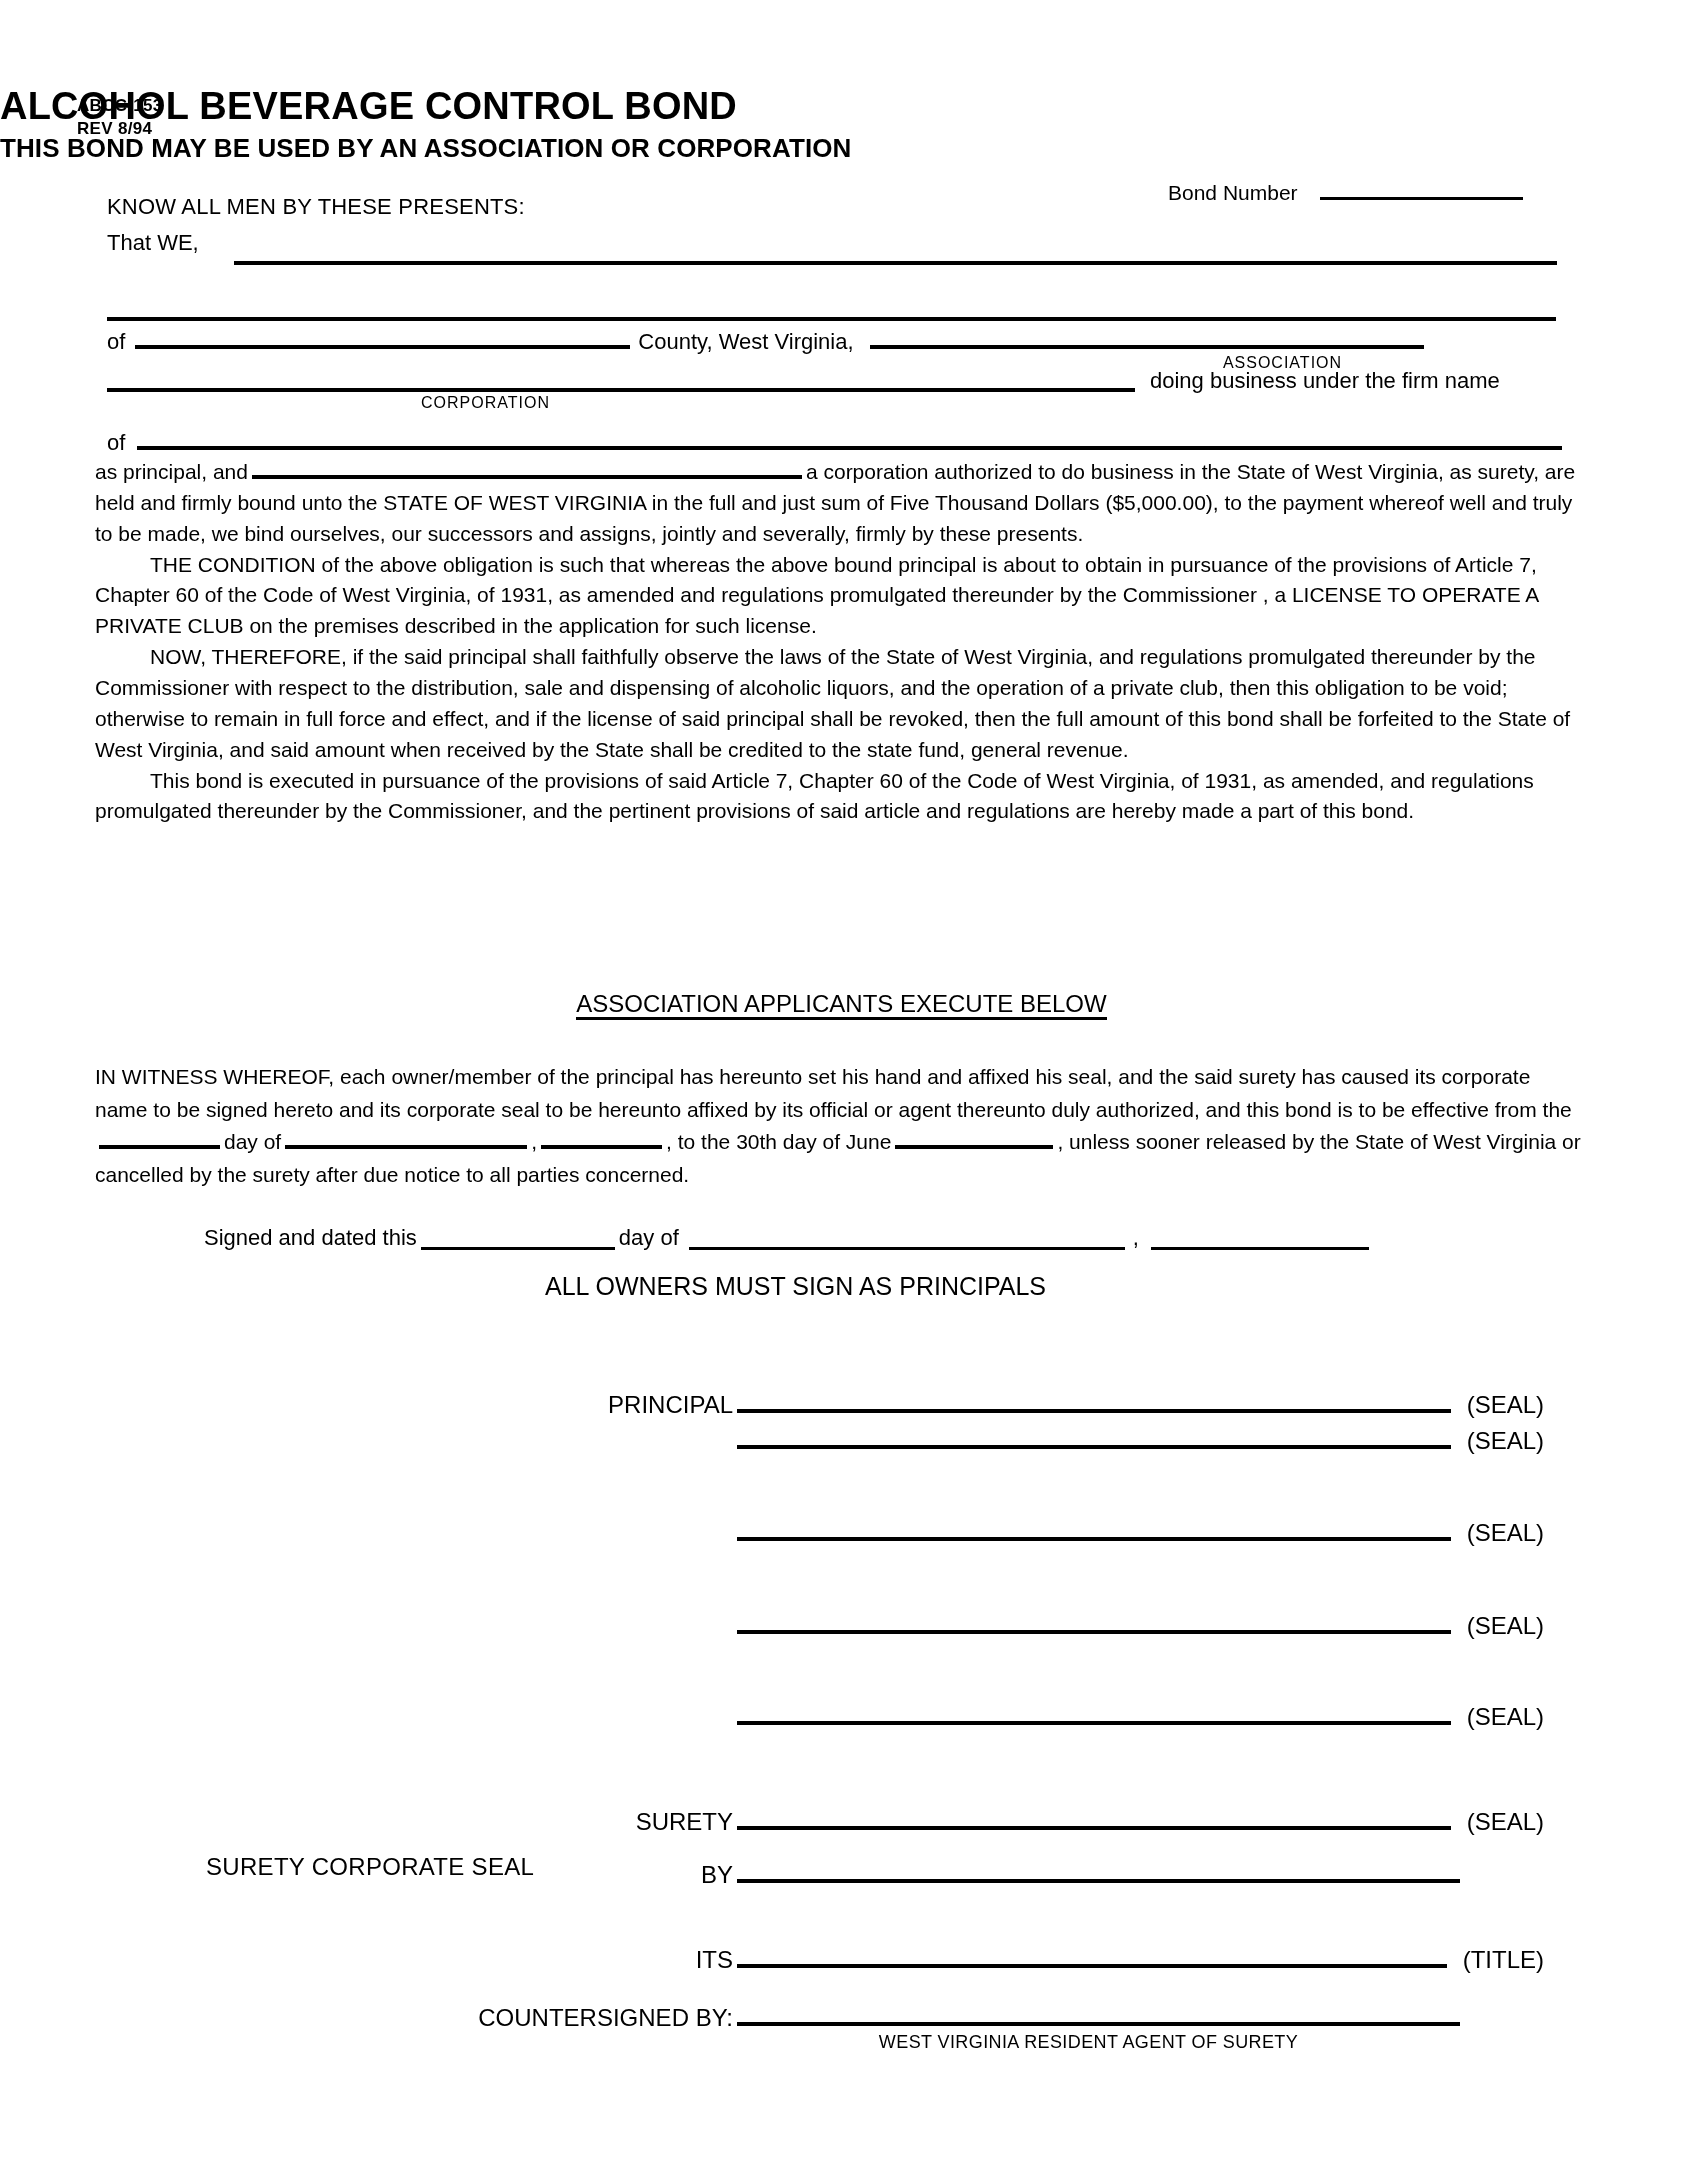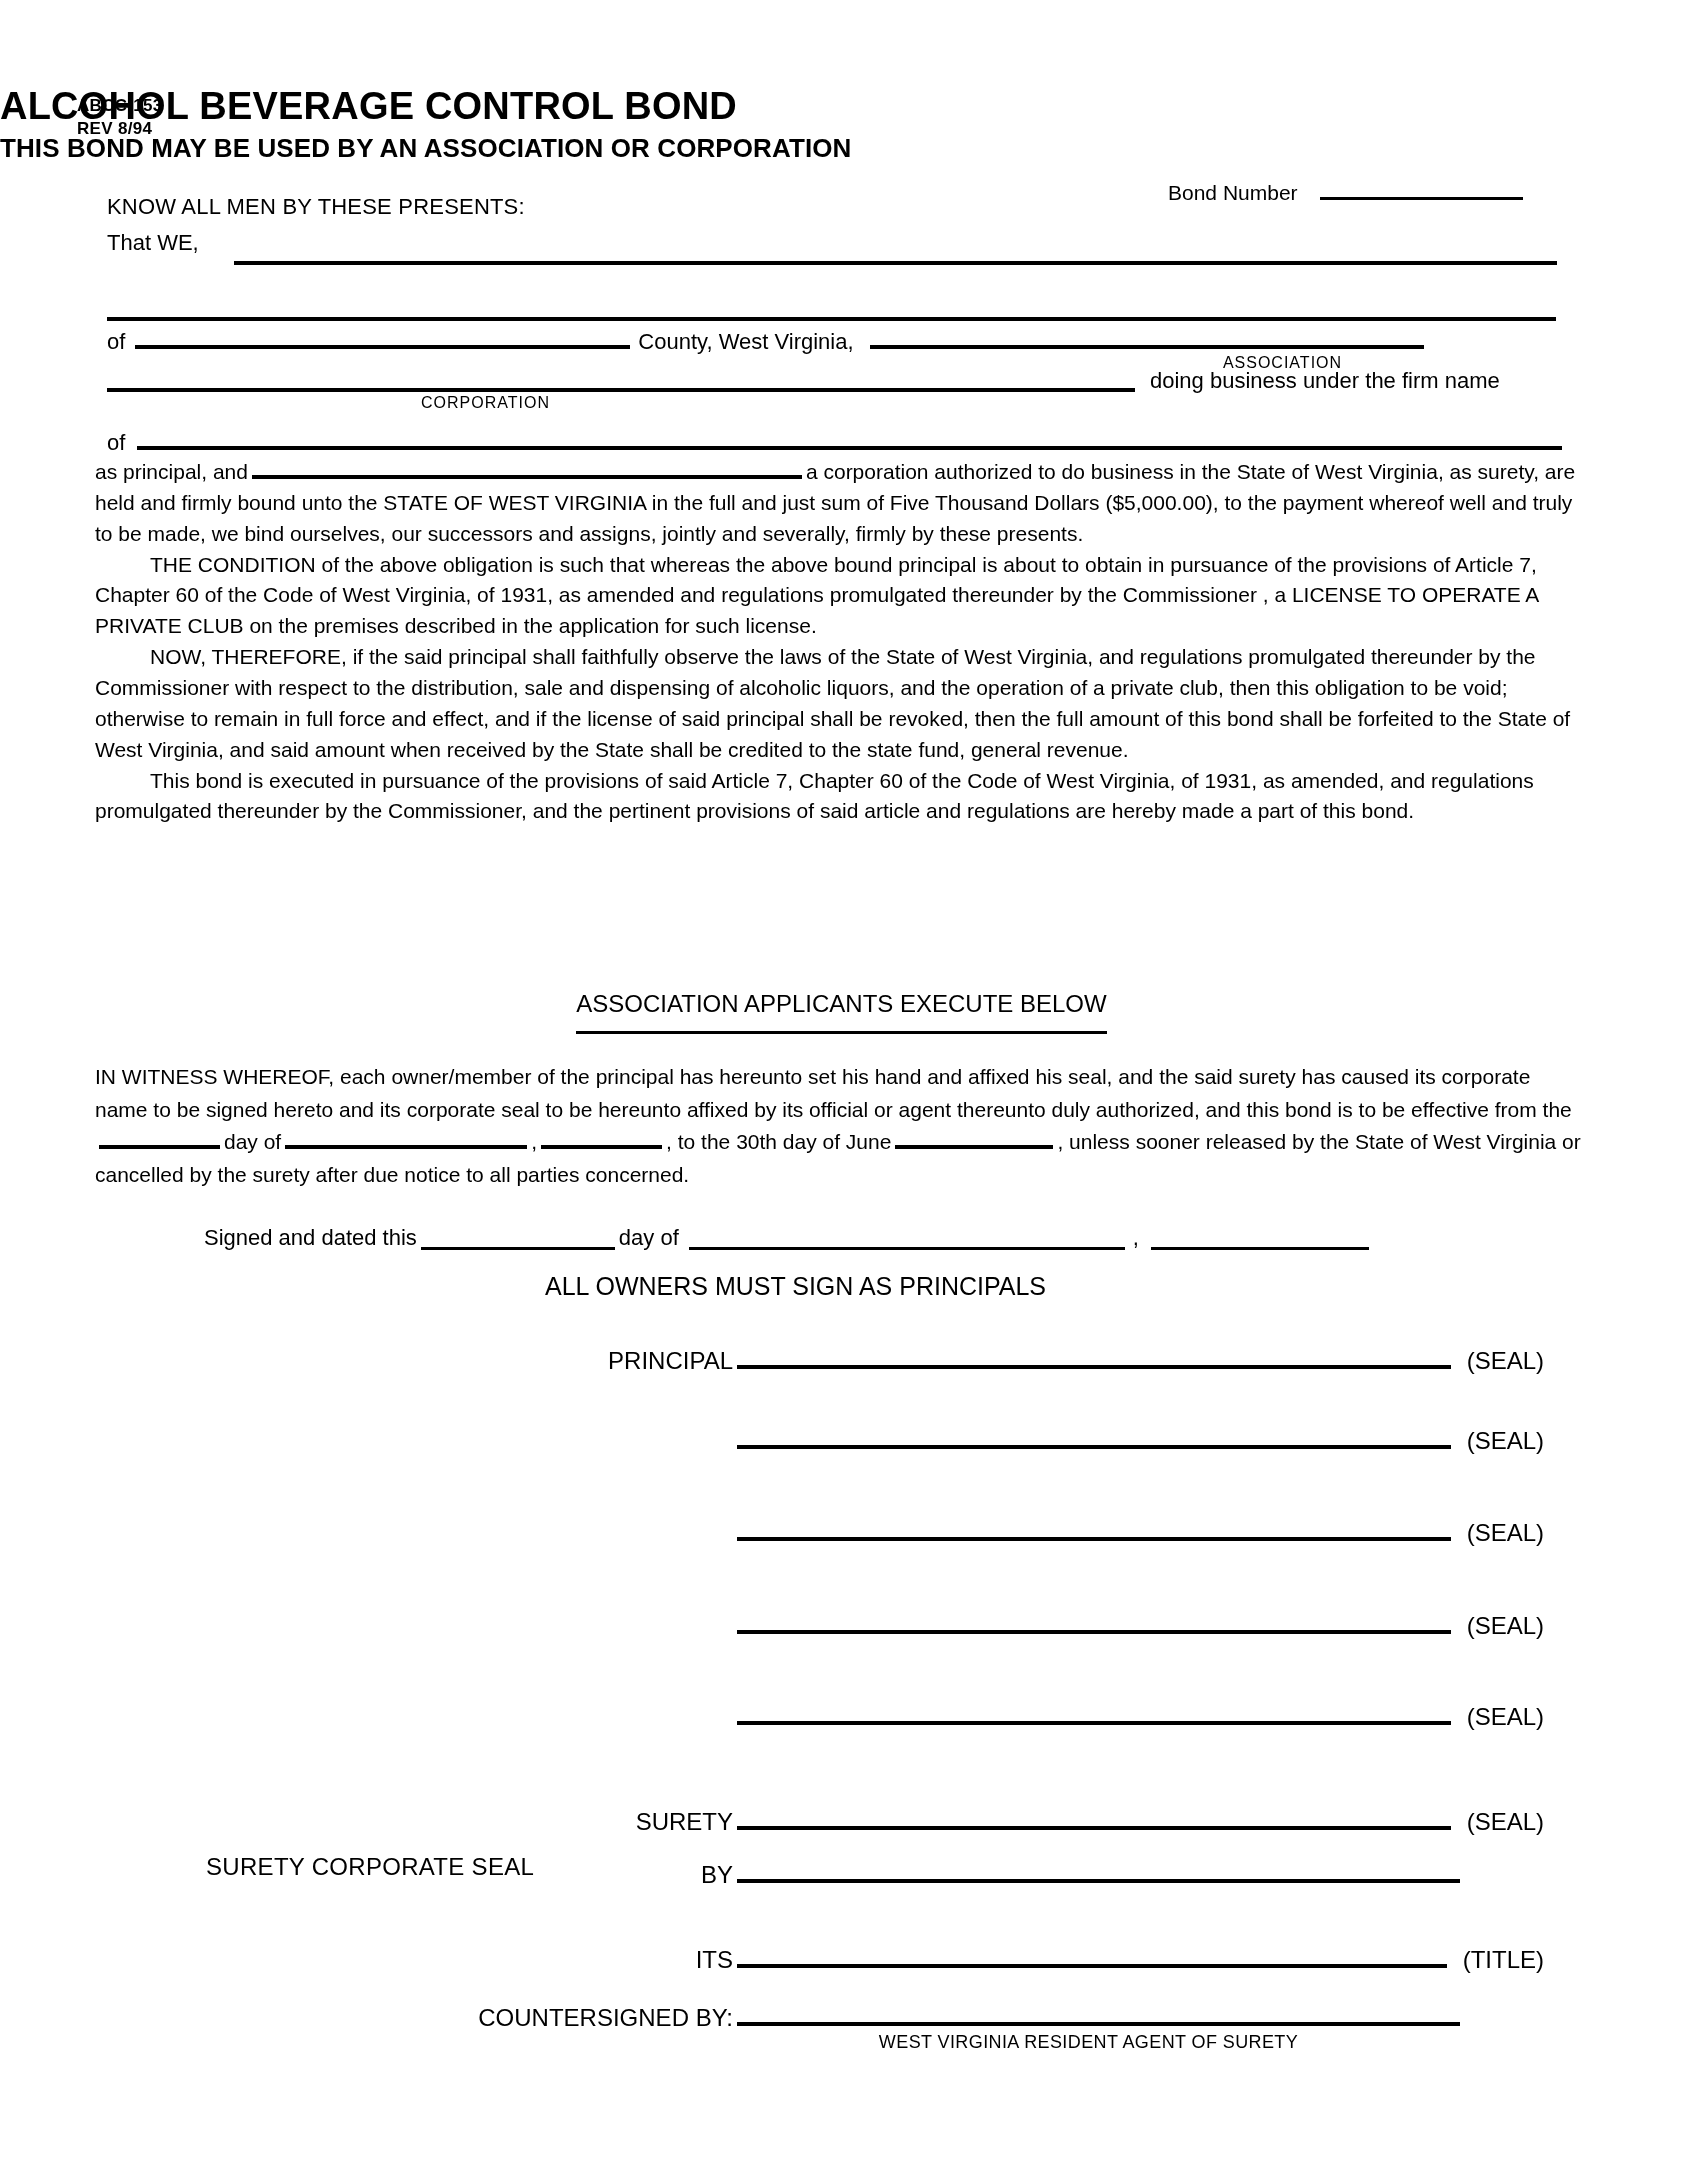--- a/index.html
+++ b/index.html
@@ -205,21 +205,21 @@
   .heading-exec {
     position: absolute;
     left: 0;
     top: 990px;
     width: 1683px;
     text-align: center;
     font-size: 24px;
   }
   .heading-exec span {
     border-bottom: 3px solid #000;
-    padding-bottom: 14px;
+    padding-bottom: 0;
   }
 
   .body2 {
     position: absolute;
     left: 95px;
     top: 1040px;
     width: 1489px;
     font-size: 21px;
     line-height: 1.55;
   }
@@ -363,21 +363,21 @@
     <span>Signed and dated this</span>
     <span class="b1"></span>
     <span>day of</span>
     <span class="b2"></span>
     <span>,</span>
     <span class="b3"></span>
   </div>
 
   <div class="all-owners">ALL OWNERS MUST SIGN AS PRINCIPALS</div>
 
-  <div class="sig-row" style="top:1343px">
+  <div class="sig-row" style="top:1387px">
     <span class="lab">PRINCIPAL</span>
     <span class="ln"></span>
     <span class="seal">(SEAL)</span>
   </div>
   <div class="sig-row" style="top:1423px">
     <span class="lab"></span>
     <span class="ln"></span>
     <span class="seal">(SEAL)</span>
   </div>
   <div class="sig-row" style="top:1515px">

